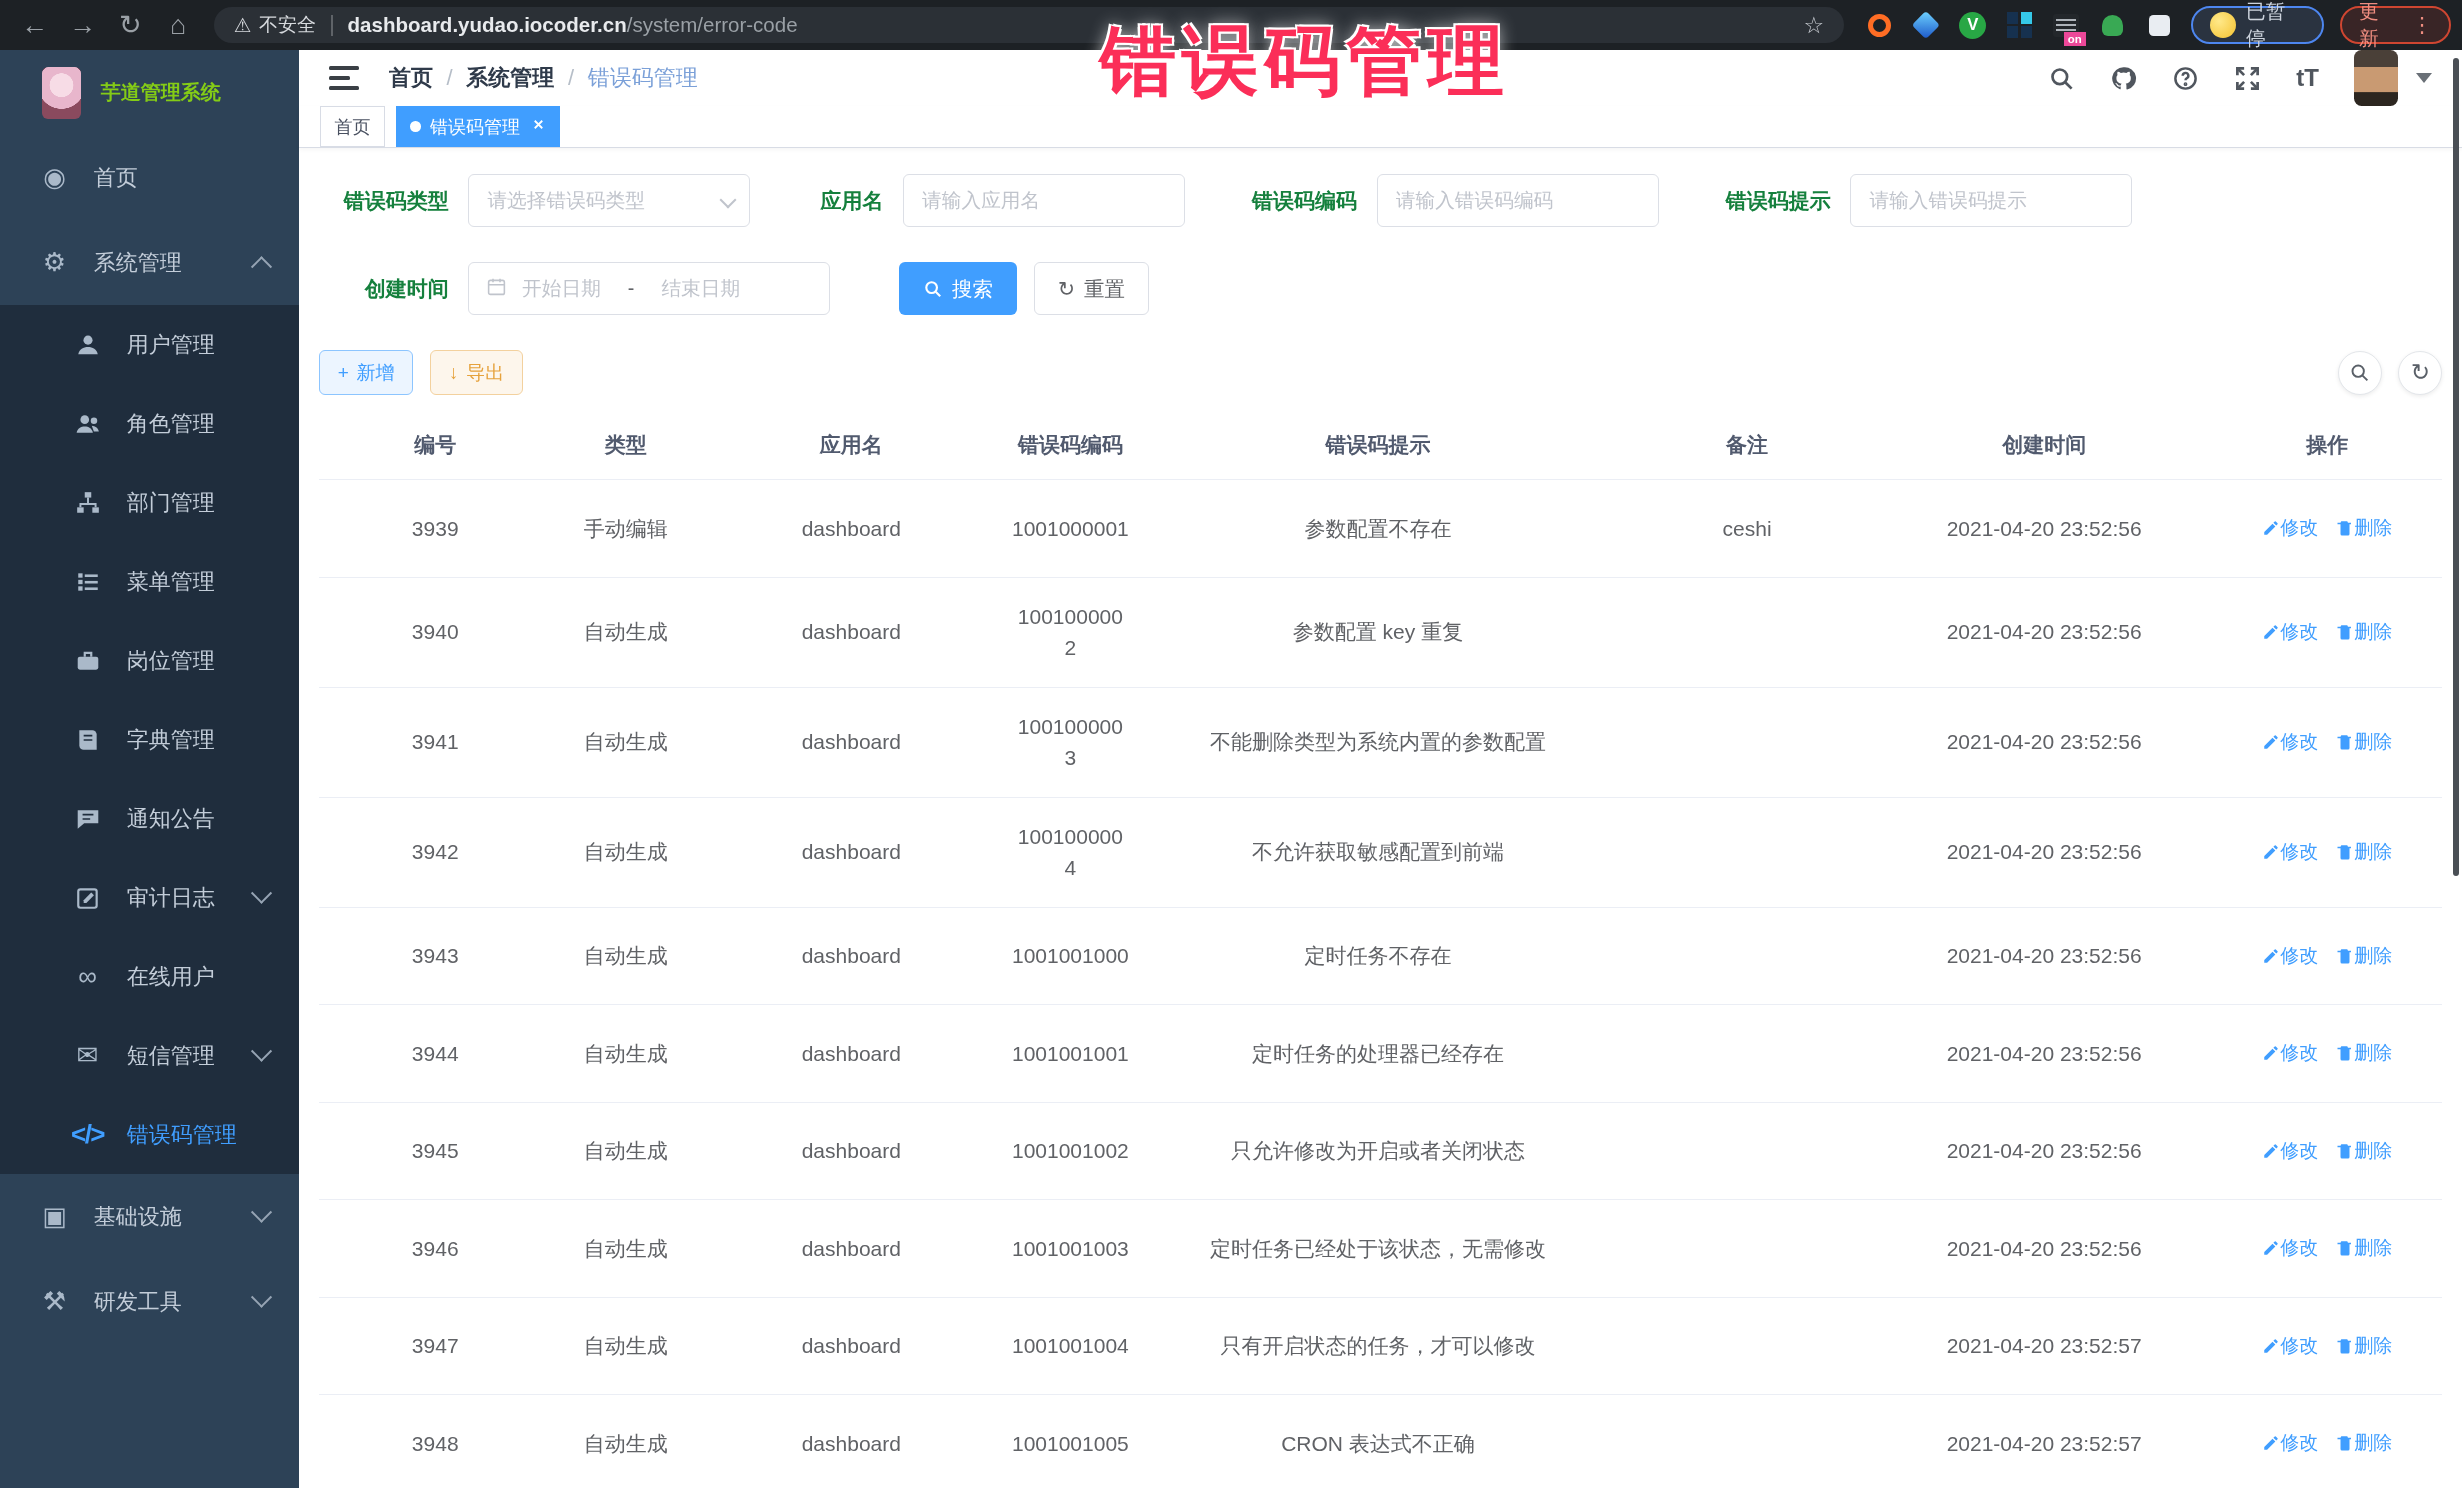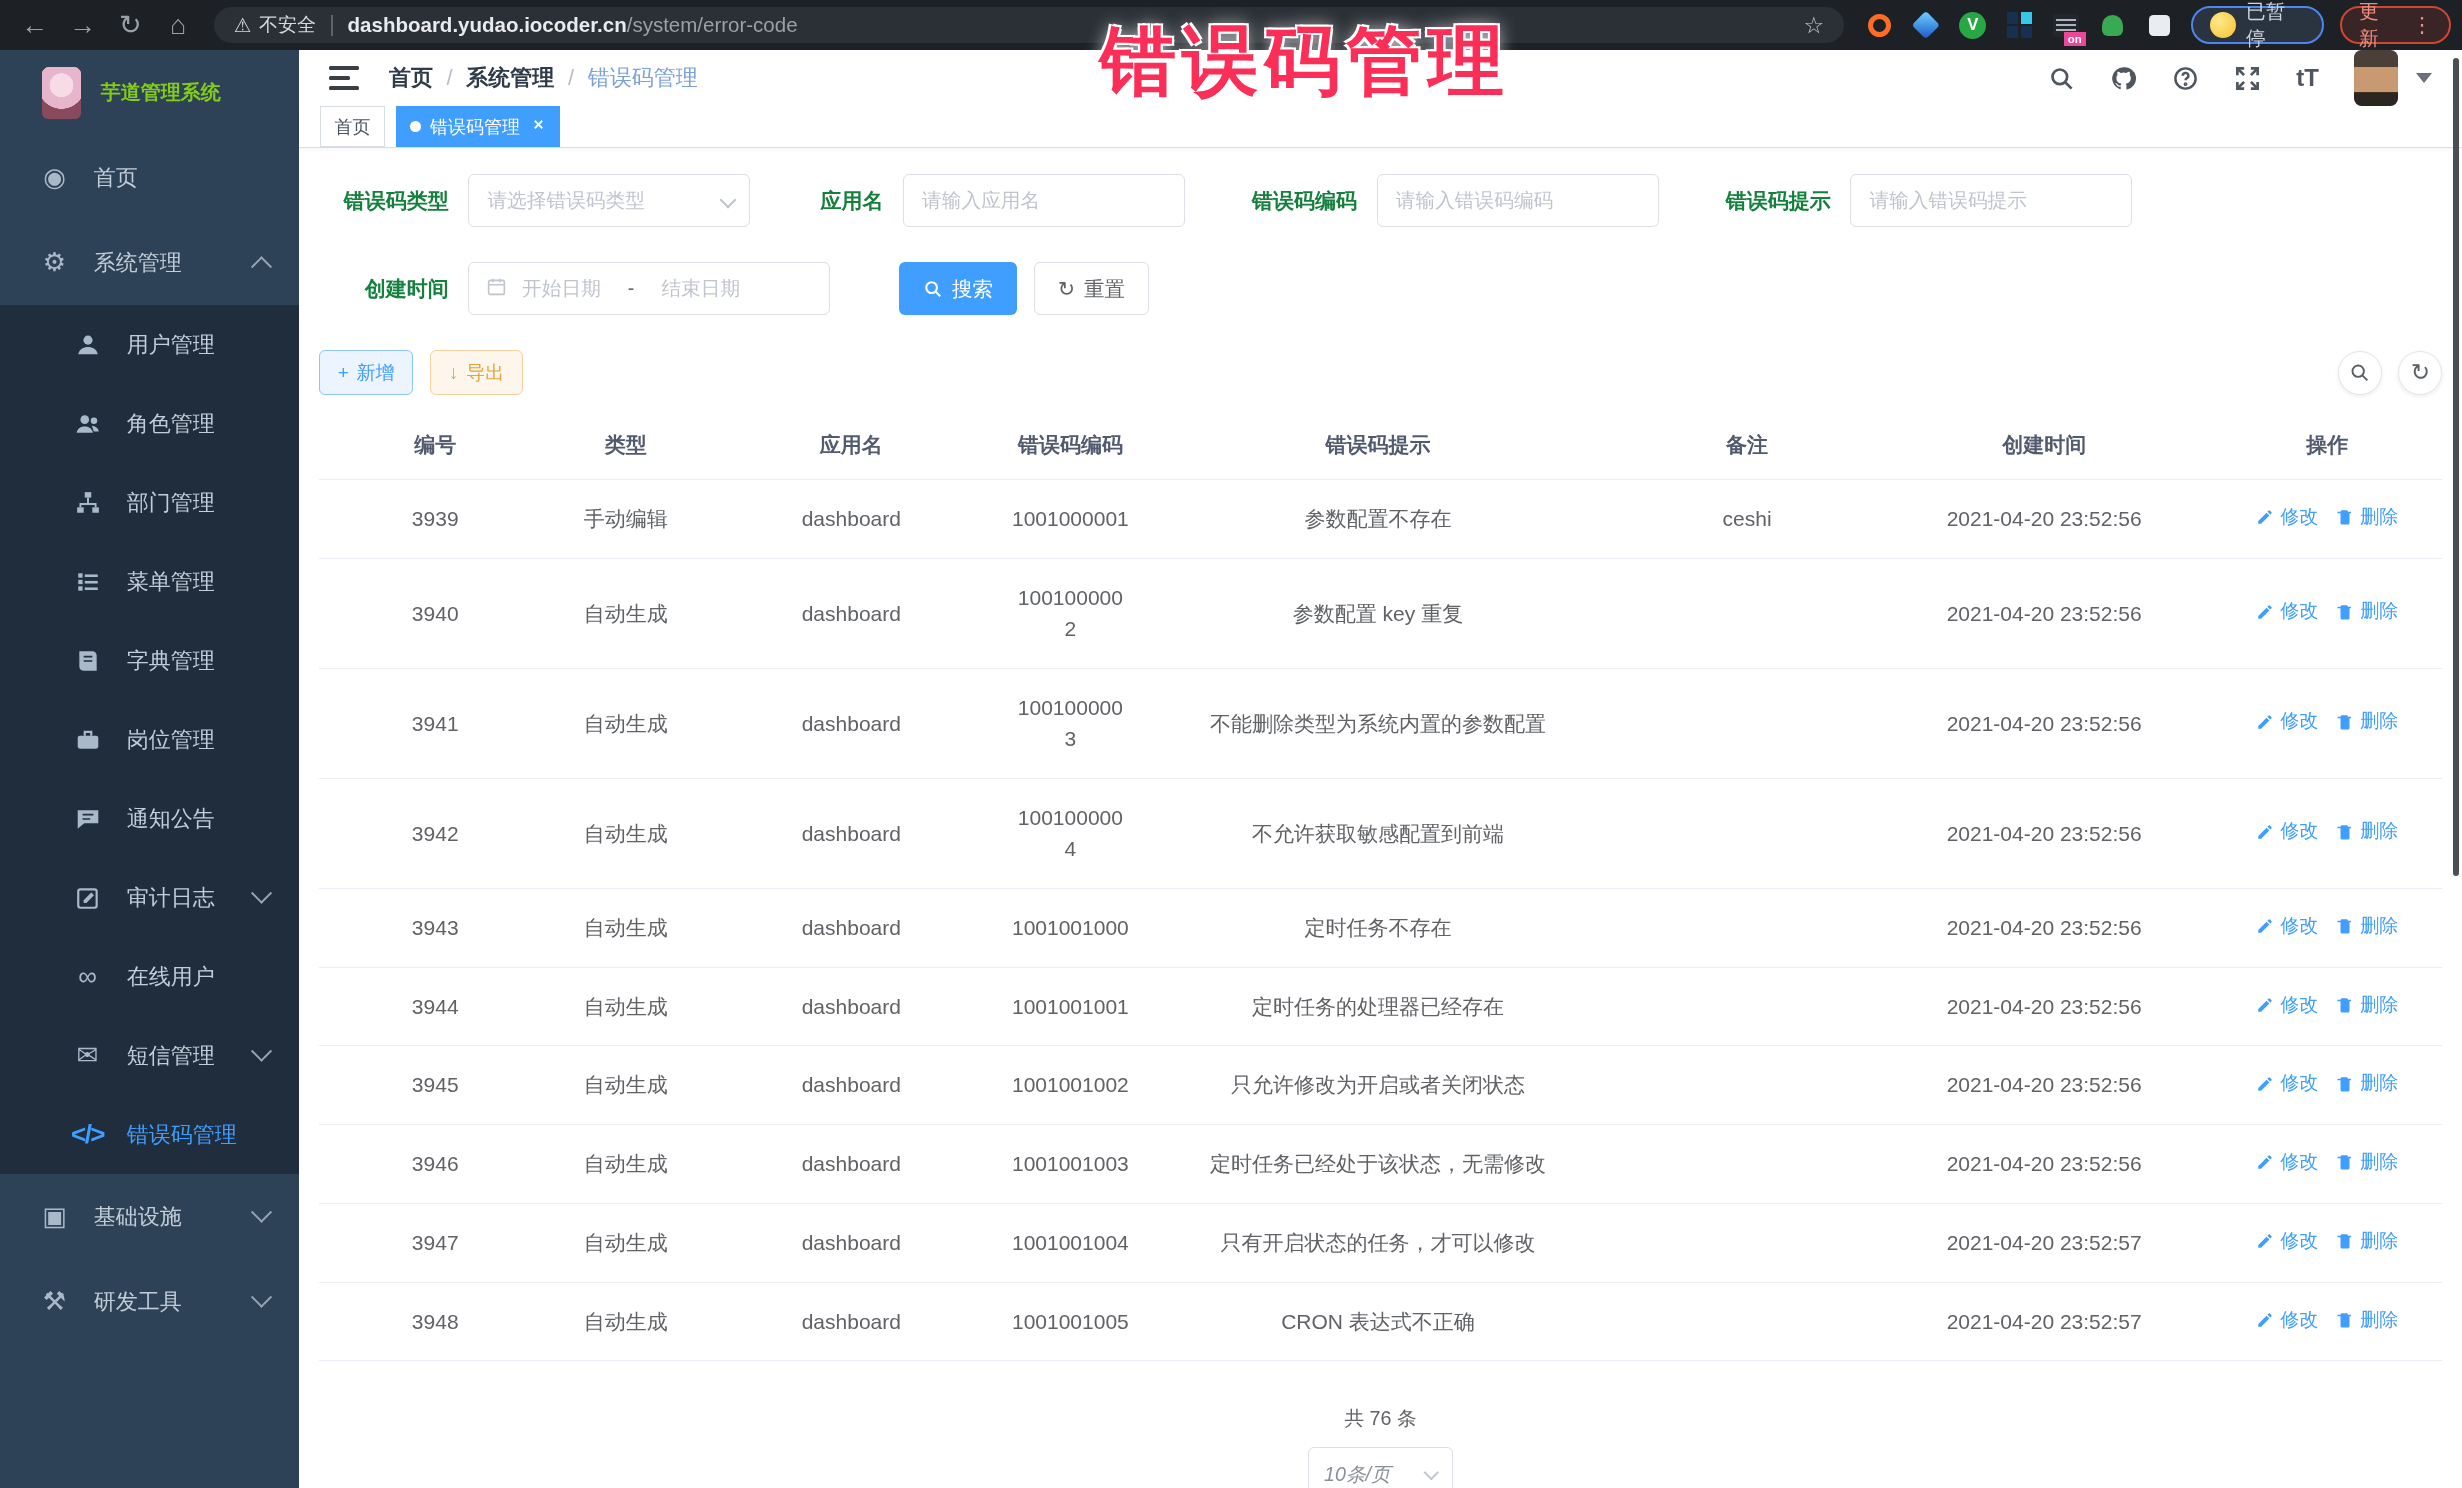--- a/index.html
+++ b/index.html
@@ -102,21 +102,21 @@
   .tool-right { margin-left:auto; display:flex; gap:16.7px; }
   .circle-btn { width:44px; height:44px; border-radius:50%; border:1.5px solid #e3e6ea; color:#5a6068; display:flex; align-items:center; justify-content:center; background:#fff; box-shadow:0 1.5px 4.5px rgba(0,0,0,.08); }
   .circle-btn svg { width:21px; height:21px; }
   .circle-btn .r { font-size:23px; }
 
   
   table { width:100%; border-collapse:collapse; table-layout:fixed; }
   th { font-size:21px; color:#515a6e; font-weight:700; padding:19.7px 6px; border-bottom:1.5px solid #ebeef5; text-align:center; }
   td { font-size:21px; color:#606266; padding:23px 6px; border-bottom:1.5px solid #ebeef5; text-align:center; line-height:1.5; word-break:break-all; }
   td.code { white-space:pre-line; }
-  .ops a { color:#409eff; font-size:19px; margin:0 9px; display:inline-flex; align-items:center; gap:6px; text-decoration:none; cursor:pointer; white-space:nowrap; }
+  .ops a { color:#409eff; font-size:19px; margin:11px 9px; display:inline-flex; align-items:center; text-decoration:none; cursor:pointer; white-space:nowrap; }
   .ops svg { width:18px; height:18px; }
 
   
   .pager { display:flex; justify-content:flex-end; align-items:center; margin-top:44px; gap:15px; font-size:19.7px; color:#606266;flex-direction:column; }
   .psel { width:145px; height:54px; border:1.5px solid #dcdfe6; border-radius:6px; display:flex; align-items:center; justify-content:space-between; padding:0 15px; color:#8a9099;font-style:italic; }
   .psel .sc { width:10.6px; height:10.6px; border-right:2.3px solid #c0c4cc; border-bottom:2.3px solid #c0c4cc; transform:rotate(45deg); margin-top:-4.5px; }
   .pbtn { min-width:45px; height:45px; background:#fff; border:1.5px solid #ebeef5; box-shadow:0 1.5px 3.8px rgba(0,0,0,.06); border-radius:4.5px; display:flex; align-items:center; justify-content:center; color:#606266; font-weight:600; cursor:pointer; padding:0 7.6px; }
   .pbtn.arrow { color:#b4bac2; font-size:24px; }
   .pbtn.active { background:#409eff; border-color:#409eff; color:#fff; }
   .goto { display:flex; align-items:center; gap:12px; margin-left:19.7px; }
@@ -247,34 +247,34 @@
               <rect x="9" y="11" width="12" height="2.4" fill="currentColor"></rect>
               <rect x="3" y="16" width="4" height="4" fill="currentColor"></rect>
               <rect x="9" y="17" width="12" height="2.4" fill="currentColor"></rect>
             </svg>
         </span>
         <span class="lbl">菜单管理</span>
       </div>
       <div class="menu-item">
         <span class="mi">
           <svg viewBox="0 0 24 24">
+              <rect x="2.5" y="8" width="19" height="12" rx="2" fill="currentColor"></rect>
+              <path d="M9 8V4.5h6V8" stroke="currentColor" stroke-width="2" fill="none"></path>
+            </svg>
+        </span>
+        <span class="lbl">岗位管理</span>
+      </div>
+      <div class="menu-item">
+        <span class="mi">
+          <svg viewBox="0 0 24 24">
               <path d="M4 3h12a4 4 0 0 1 4 4v14H8a4 4 0 0 1-4-4z" fill="currentColor"></path>
               <path d="M8 8h8M8 12h8" stroke="#1f2d3d" stroke-width="1.6"></path>
             </svg>
         </span>
         <span class="lbl">字典管理</span>
-      </div>
-      <div class="menu-item">
-        <span class="mi">
-          <svg viewBox="0 0 24 24">
-              <rect x="2.5" y="8" width="19" height="12" rx="2" fill="currentColor"></rect>
-              <path d="M9 8V4.5h6V8" stroke="currentColor" stroke-width="2" fill="none"></path>
-            </svg>
-        </span>
-        <span class="lbl">岗位管理</span>
       </div>
       <div class="menu-item">
         <span class="mi">
           <svg viewBox="0 0 24 24">
               <path d="M2.5 4h19v12h-13l-6 5z" fill="currentColor"></path>
               <path d="M7 8h10M7 12h7" stroke="#1f2d3d" stroke-width="1.6"></path>
             </svg>
         </span>
         <span class="lbl">通知公告</span>
       </div>

